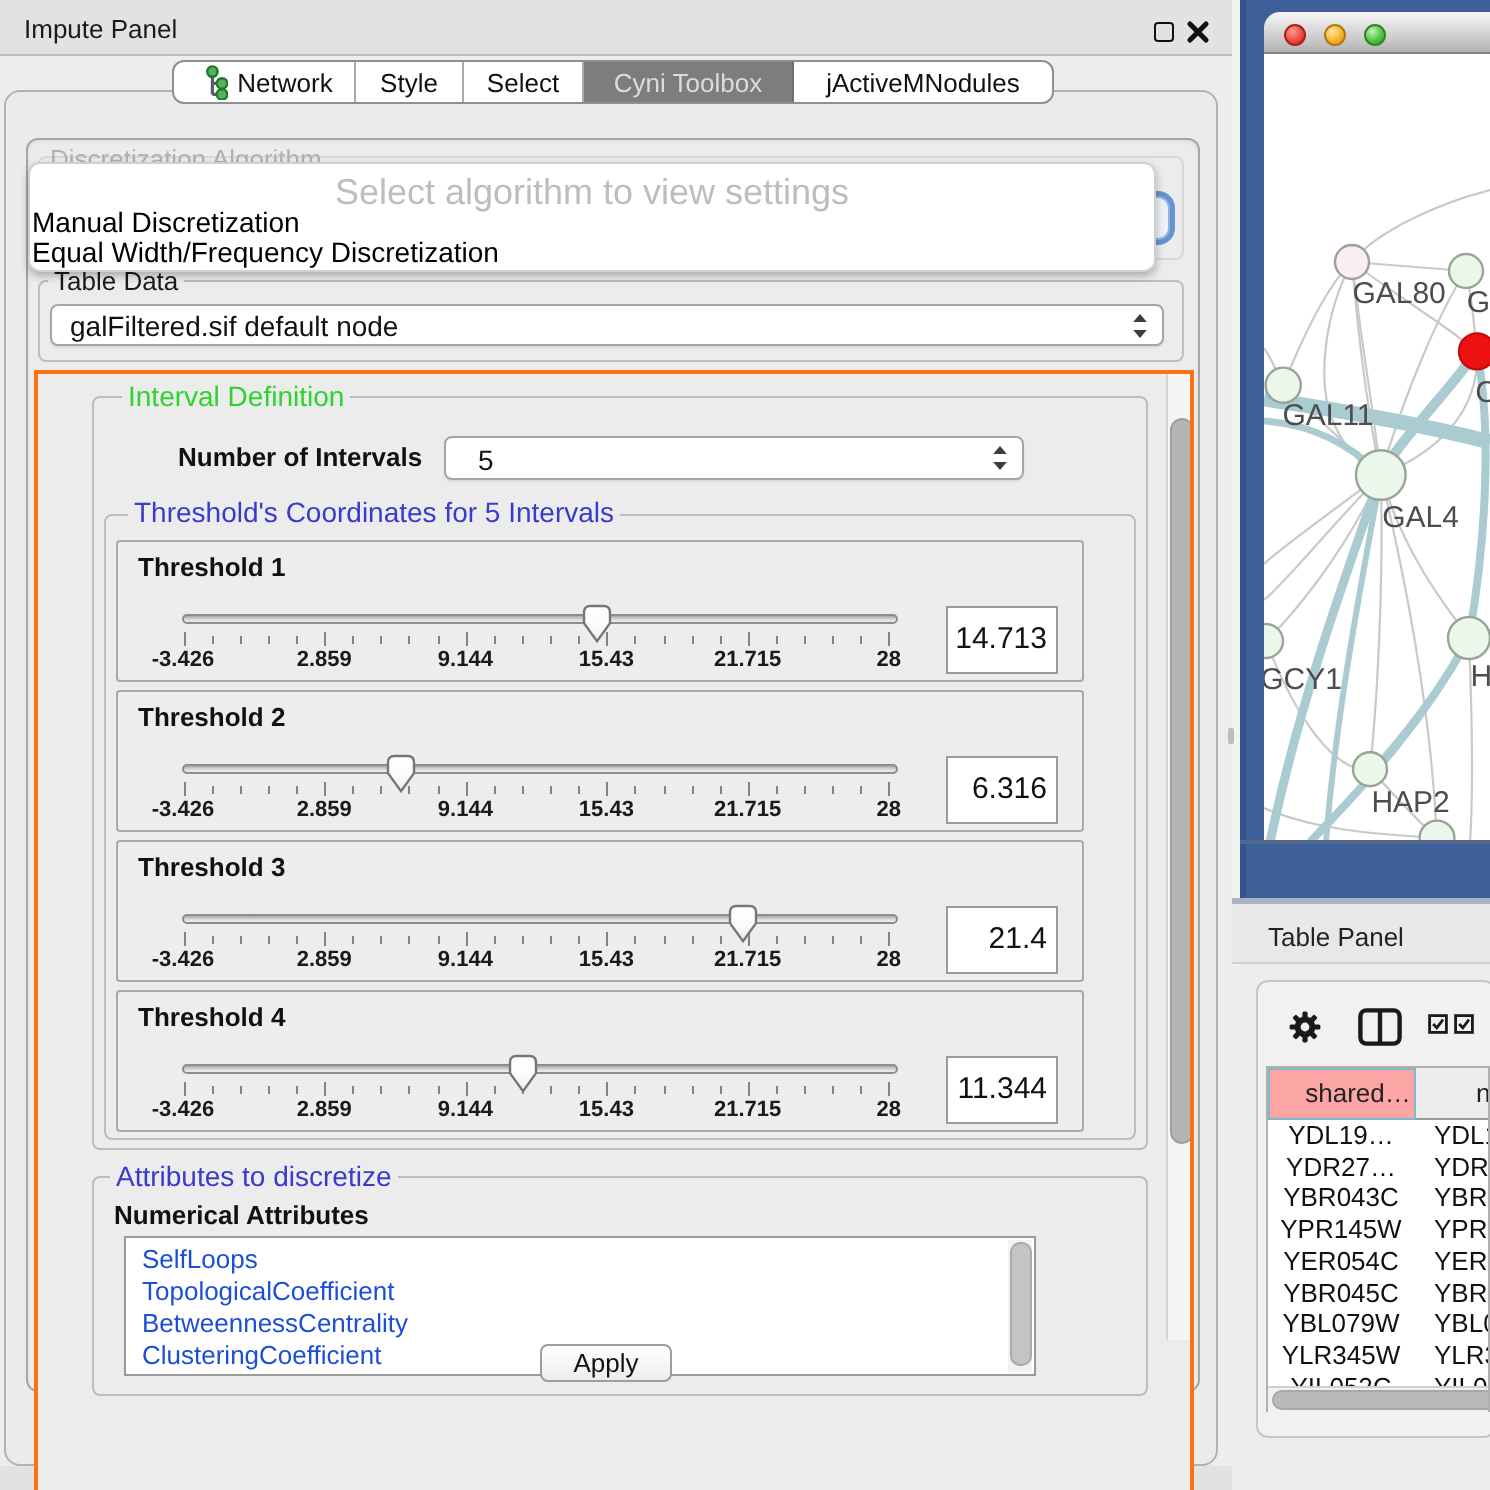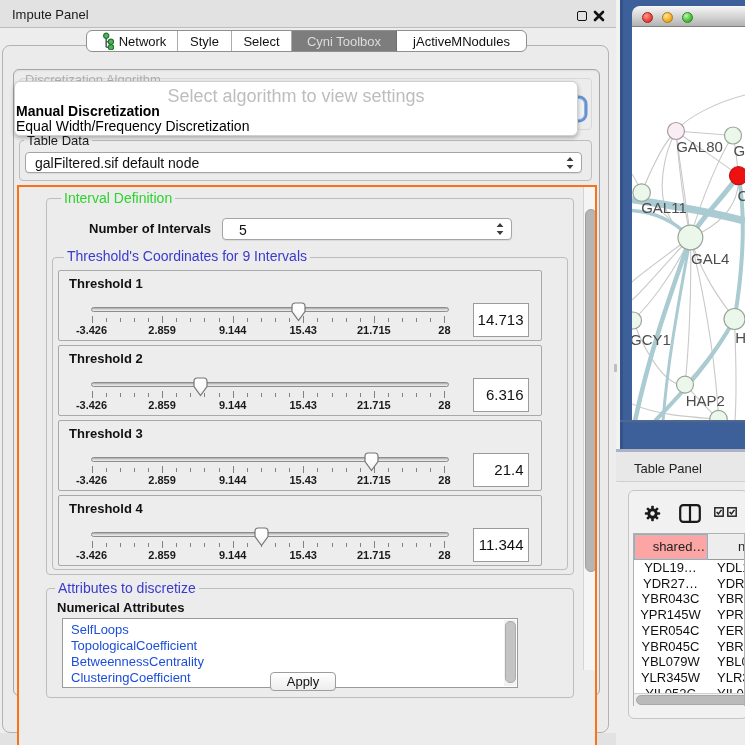--- a/index.html
+++ b/index.html
@@ -62,21 +62,21 @@
 <div class="gbt" style="left:42px;top:3px;font-size:14px;color:#2ed32e">Interval Definition</div>
 <div class="abs" style="left:70px;top:34px;font-size:13px;font-weight:bold;color:#111">Number of Intervals</div>
 <div class="combo" style="left:203px;top:31px;width:290px;height:22px">
 <div style="position:absolute;left:16px;top:3px;font-size:14px;color:#111">5</div>
 <svg class="ar" width="8" height="12" viewBox="0 0 8 12">
           <path d="M4,0 L7.4,4 L0.6,4 Z" fill="#3c3c3c"></path>
           <path d="M4,12 L7.4,8 L0.6,8 Z" fill="#3c3c3c"></path>
         </svg>
       </div>
 <div class="abs" style="left:33px;top:69.5px;width:516px;height:313px;border:1px solid #bdbdbd;border-radius:4px"></div>
-<div class="gbt" style="left:45px;top:61px;font-size:14px;color:#3a3acc">Threshold's Coordinates for 9 Intervals</div>
+<div class="gbt" style="left:45px;top:61px;font-size:14px;color:#3a3acc">Threshold's Coordinates for 5 Intervals</div>
 <div class="tpanel" style="left:39px;top:83px">
         <div class="ttitle">Threshold 1</div>
         <div class="track"></div>
         <div class="tick" style="left:32.5px;top:45px;height:7px"></div>
         <div class="tick" style="left:46.6px;top:47px;height:4px"></div>
         <div class="tick" style="left:60.7px;top:47px;height:4px"></div>
         <div class="tick" style="left:74.8px;top:47px;height:4px"></div>
         <div class="tick" style="left:89.0px;top:47px;height:4px"></div>
         <div class="tick" style="left:103.1px;top:45px;height:7px"></div>
         <div class="tick" style="left:117.2px;top:47px;height:4px"></div>
@@ -265,21 +265,21 @@
         <div style="position:absolute;left:8px;top:3px;font-size:13px;color:#1d4ed8;line-height:16px">SelfLoops<br>TopologicalCoefficient<br>BetweennessCentrality<br>ClusteringCoefficient</div>
         <div style="position:absolute;right:1px;top:1px;width:12px;height:66px;background:#f2f2f2"></div>
         <div style="position:absolute;right:1.5px;top:2px;width:11px;height:62px;background:#c4c4c4;border:1px solid #ababab;border-radius:5px"></div>
       </div>
 <div class="abs" style="left:564px;top:0;width:16px;height:483px;background:#f5f5f5;border-left:1px solid #d5d5d5"></div>
 <div class="abs" style="left:566px;top:22px;width:11.5px;height:363px;background:#b5b5b5;border:1px solid #9f9f9f;border-radius:6px"></div>
 </div>
 <div class="abs" style="left:270px;top:672px;width:66px;height:19px;background:linear-gradient(#ffffff,#ededed);border:1px solid #9d9d9d;border-radius:4px;font-size:13px;color:#111;text-align:center;line-height:17px">Apply</div>
 <div class="abs" style="left:14px;top:81px;width:564px;height:54.5px;background:#fff;border:1px solid #d0d0d0;border-radius:6px;box-shadow:0 2px 4px rgba(0,0,0,0.28)">
 <div style="position:absolute;left:0;top:4px;width:100%;text-align:center;font-size:18px;color:#bdbdbd">Select algorithm to view settings</div>
-<div style="position:absolute;left:1px;top:21px;font-size:14px;font-weight:bold;color:#000">Manual Discretization</div>
+<div style="position:absolute;left:1px;top:21px;font-size:14px;font-weight:normal;color:#000">Manual Discretization</div>
 <div style="position:absolute;left:1px;top:36px;font-size:14px;color:#000">Equal Width/Frequency Discretization</div>
 </div>
 <div class="abs" style="left:616px;top:0;width:4px;height:745px;background:#f2f2f2"></div>
 <div class="abs" style="left:614px;top:364px;width:3px;height:8px;background:#bdbdbd;border-radius:1px"></div>
 <div class="abs" style="left:620px;top:0;width:125px;height:449px;background:#3d5f9a"></div>
 <div class="abs" style="left:620px;top:0;width:3px;height:449px;background:#33538a"></div>
 <div class="abs" style="left:632px;top:6px;width:113px;height:21px;background:linear-gradient(#f7f7f7,#cfcfcf 60%,#b2b2b2);border-bottom:1px solid #808080;border-top-left-radius:8px"></div>
 <div class="tl" style="left:641.5px;background:radial-gradient(circle at 35% 30%,#ff9a93,#ee4b40 55%,#c8241c);border:0.8px solid #a8201a"></div>
 <div class="tl" style="left:661.5px;background:radial-gradient(circle at 35% 30%,#ffe6a0,#f7b32b 55%,#d9930e);border:0.8px solid #ad7a10"></div>
 <div class="tl" style="left:681.5px;background:radial-gradient(circle at 35% 30%,#c4f2b9,#4fc63f 55%,#2f9e26);border:0.8px solid #2a8a22"></div>

